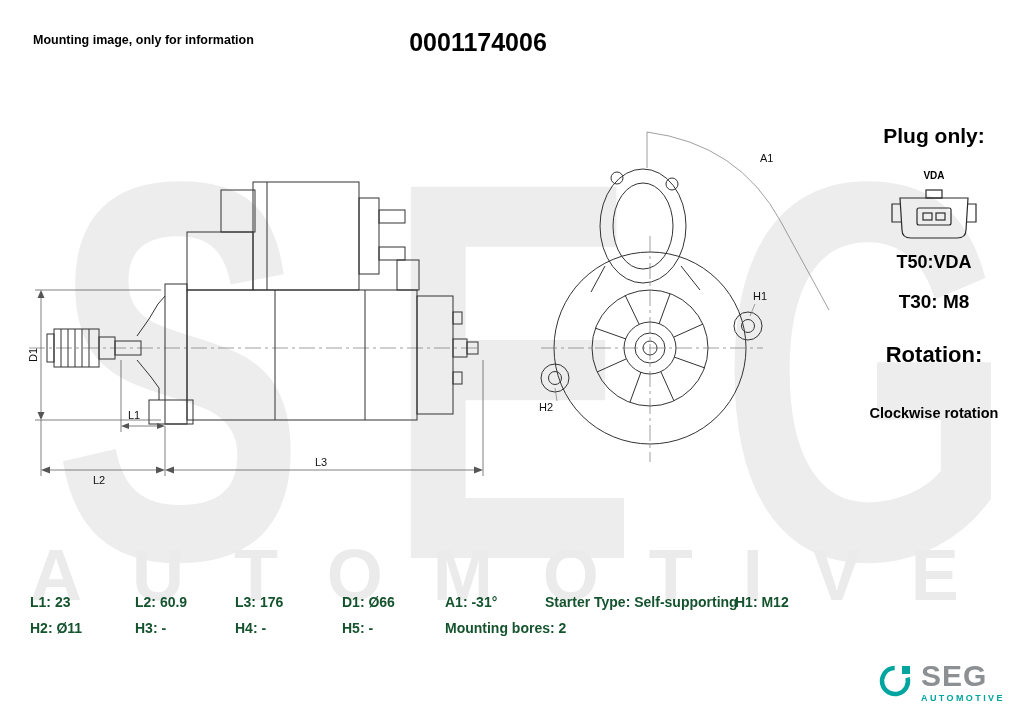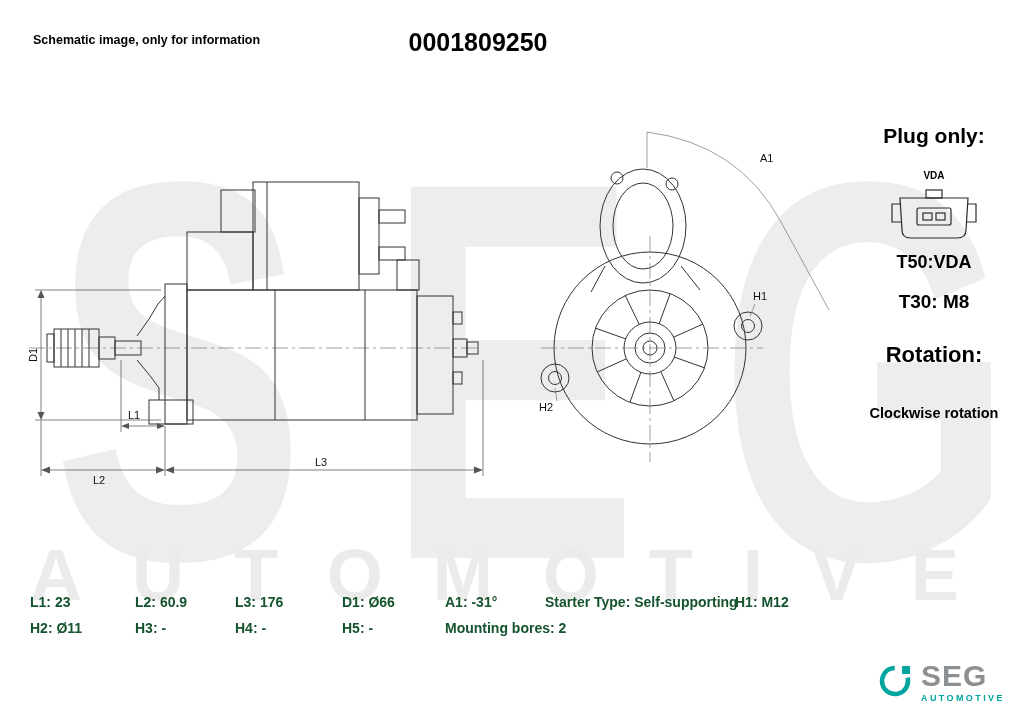--- a/index.html
+++ b/index.html
@@ -43,22 +43,22 @@
 </head>
 <body>
 
 <div class="page">
 
   <svg class="abs watermark" width="1024" height="723" viewBox="0 0 1024 723">
     <text x="52" y="558" font-weight="bold" font-size="380" letter-spacing="80" fill="#ededed" transform="translate(0 558) scale(1 1.42) translate(0 -558)">SEG</text>
     <text x="30" y="600" font-weight="bold" font-size="72" letter-spacing="50" fill="#ebebeb">AUTOMOTIVE</text>
   </svg>
 
-  <div class="abs layer disclaimer">Schematic image, only for information</div>
-  <div class="abs layer part-number">0001809250</div>
+  <div class="abs layer disclaimer">Mounting image, only for information</div>
+  <div class="abs layer part-number">0001174006</div>
 
   <div class="abs plug-panel">
     <div class="plug-heading">Plug only:</div>
     <div class="plug-type">VDA</div>
     <svg class="plug-drawing" width="92" height="64" viewBox="0 0 92 64">
       <g stroke="#2b2b2b" stroke-width="1.2" fill="none">
         <path d="M12 14 H80 L78 46 Q78 54 69 54 H23 Q14 54 14 46 Z"></path>
         <rect x="38" y="6" width="16" height="8"></rect>
         <path d="M12 20 H4 V38 H13"></path>
         <path d="M80 20 H88 V38 H79"></path>

